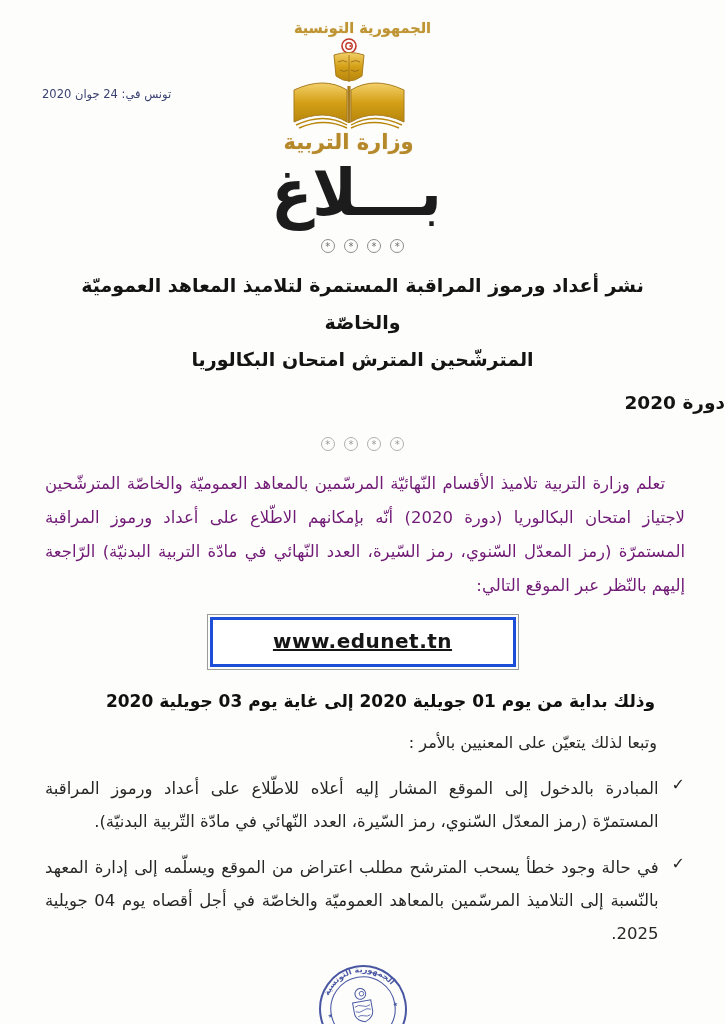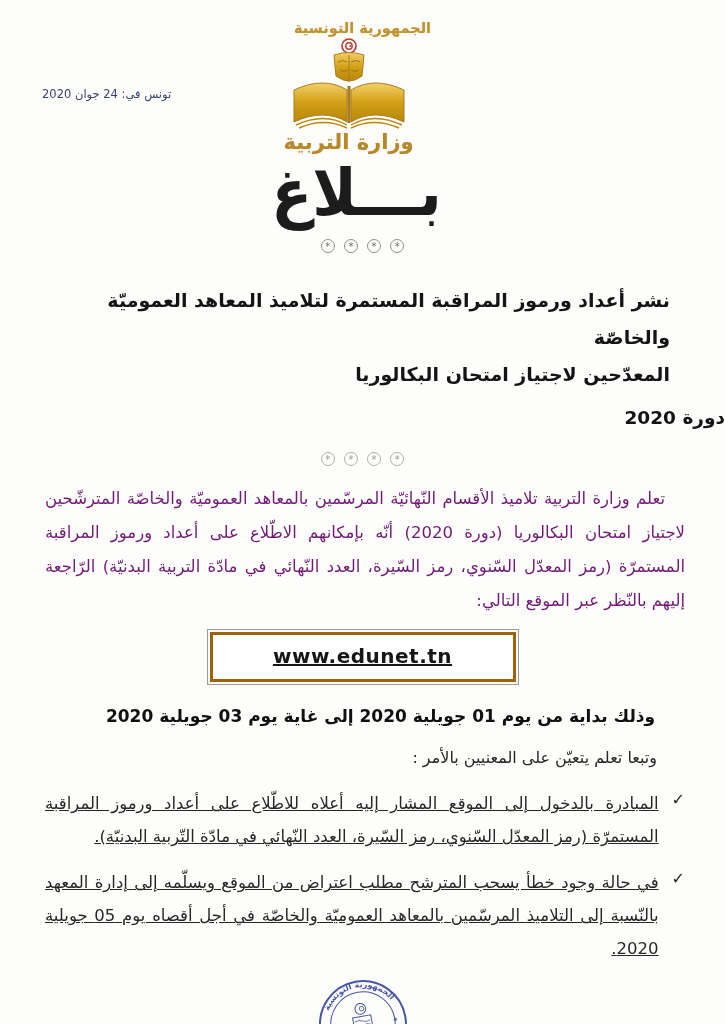--- a/index.html
+++ b/index.html
@@ -27,47 +27,47 @@
     margin-top:4px;transform:translateX(-6px) scaleY(1.08);
   }
   .ornament-row{margin-top:10px;text-align:center;line-height:1;}
   .ornament{
     display:inline-flex;width:14px;height:14px;border:1px solid #8f8f8f;border-radius:50%;
     align-items:center;justify-content:center;font-size:10px;color:#6f6f6f;
     margin:0 2px;box-sizing:border-box;padding-top:3px;
   }
   .ornament-row.light .ornament{border-color:#b0b0b0;color:#9a9a9a;}
   .main-title{
-    margin:29px 55px 0;direction:rtl;text-align:right;font-weight:bold;
+    margin:14px 55px 0;direction:rtl;text-align:center;font-weight:bold;
     font-size:19px;line-height:1.95;color:#141414;
   }
   .session{margin-top:14px;font-weight:bold;font-size:18.5px;direction:rtl;color:#141414;}
   .body-paragraph{
     margin:16px 40px 0 45px;direction:rtl;text-align:justify;
     font-size:16.5px;line-height:2.05;text-indent:20px;color:#701a75;
   }
   .url-box{
-    width:300px;margin:15px auto 0;border:3px solid #a16207;outline:1px solid #9b9b9b;
+    width:300px;margin:15px auto 0;border:3px solid #1d4ed8;outline:1px solid #9b9b9b;
     outline-offset:2px;padding:9px 0 11px;text-align:center;background:#fff;
   }
   .url-text{
     font-weight:bold;font-size:20px;text-decoration:underline;direction:ltr;
     color:#161616;letter-spacing:.5px;
   }
   .dates-line{
     margin-top:24px;text-align:center;font-weight:bold;font-size:17px;
     direction:rtl;color:#101010;padding-left:36px;
   }
   .instruction-intro{
     margin:22px 68px 0 0;text-align:right;direction:rtl;font-size:16px;color:#262626;
   }
   .bullets{margin:20px 40px 0 45px;direction:rtl;}
   .bullet{display:flex;gap:13px;margin-bottom:13px;align-items:flex-start;}
   .check{flex:0 0 auto;font-size:16px;font-weight:bold;color:#1e1e1e;padding-top:3px;}
-  .bullet-text{flex:1;font-size:16.5px;line-height:2.0;text-align:justify;color:#272727;text-decoration:underline;}
+  .bullet-text{flex:1;font-size:16.5px;line-height:2.0;text-align:justify;color:#272727;}
   .stamp-wrap{margin-top:6px;display:flex;justify-content:center;}
   .stamp-svg{transform:rotate(-10deg);opacity:.92;}
 </style>
 </head>
 <body>
 
 <div class="page">
 
   <div class="date-top">تونس في: 24 جوان 2020</div>
 
@@ -110,49 +110,49 @@
     <div class="ornament-row">
       <span class="ornament">*</span>
       <span class="ornament">*</span>
       <span class="ornament">*</span>
       <span class="ornament">*</span>
     </div>
   </div>
 
   <div class="main-title">
     <div>نشر أعداد ورموز المراقبة المستمرة لتلاميذ المعاهد العموميّة والخاصّة</div>
-    <div>المعدّحين لاجتياز امتحان البكالوريا</div>
+    <div>المترشّحين المترش امتحان البكالوريا</div>
   </div>
   <div class="session">دورة 2020</div>
 
   <div class="ornament-row light" style="margin-top:22px;">
     <span class="ornament">*</span>
     <span class="ornament">*</span>
     <span class="ornament">*</span>
     <span class="ornament">*</span>
   </div>
 
   <p class="body-paragraph">تعلم وزارة التربية تلاميذ الأقسام النّهائيّة المرسّمين بالمعاهد العموميّة والخاصّة المترشّحين لاجتياز امتحان البكالوريا (دورة 2020) أنّه بإمكانهم الاطّلاع على أعداد ورموز المراقبة المستمرّة (رمز المعدّل السّنوي، رمز السّيرة، العدد النّهائي في مادّة التربية البدنيّة) الرّاجعة إليهم بالنّظر عبر الموقع التالي:</p>
 
   <div class="url-box">
     <span class="url-text">www.edunet.tn</span>
   </div>
 
   <div class="dates-line">وذلك بداية من يوم 01 جويلية 2020 إلى غاية يوم 03 جويلية 2020</div>
 
-  <div class="instruction-intro">وتبعا تعلم يتعيّن على المعنيين بالأمر :</div>
+  <div class="instruction-intro">وتبعا لذلك يتعيّن على المعنيين بالأمر :</div>
 
   <div class="bullets">
     <div class="bullet">
       <span class="check">✓</span>
       <span class="bullet-text">المبادرة بالدخول إلى الموقع المشار إليه أعلاه للاطّلاع على أعداد ورموز المراقبة المستمرّة (رمز المعدّل السّنوي، رمز السّيرة، العدد النّهائي في مادّة التّربية البدنيّة).</span>
     </div>
     <div class="bullet">
       <span class="check">✓</span>
-      <span class="bullet-text">في حالة وجود خطأ يسحب المترشح مطلب اعتراض من الموقع ويسلّمه إلى إدارة المعهد بالنّسبة إلى التلاميذ المرسّمين بالمعاهد العموميّة والخاصّة في أجل أقصاه يوم 05 جويلية 2020.</span>
+      <span class="bullet-text">في حالة وجود خطأ يسحب المترشح مطلب اعتراض من الموقع ويسلّمه إلى إدارة المعهد بالنّسبة إلى التلاميذ المرسّمين بالمعاهد العموميّة والخاصّة في أجل أقصاه يوم 04 جويلية 2025.</span>
     </div>
   </div>
 
   <div class="stamp-wrap">
     <svg class="stamp-svg" width="92" height="92" viewBox="0 0 120 120">
       <circle cx="60" cy="60" r="56" fill="none" stroke="#3a4a9c" stroke-width="2.6"></circle>
       <circle cx="60" cy="60" r="42" fill="none" stroke="#3a4a9c" stroke-width="1.4"></circle>
       <path id="stampArcTop" d="M 12,60 A 48,48 0 0 1 108,60" fill="none"></path>
       <path id="stampArcBottom" d="M 18,72 A 46,46 0 0 0 102,72" fill="none"></path>
       <text font-size="10.5" fill="#3a4a9c" font-weight="bold">

